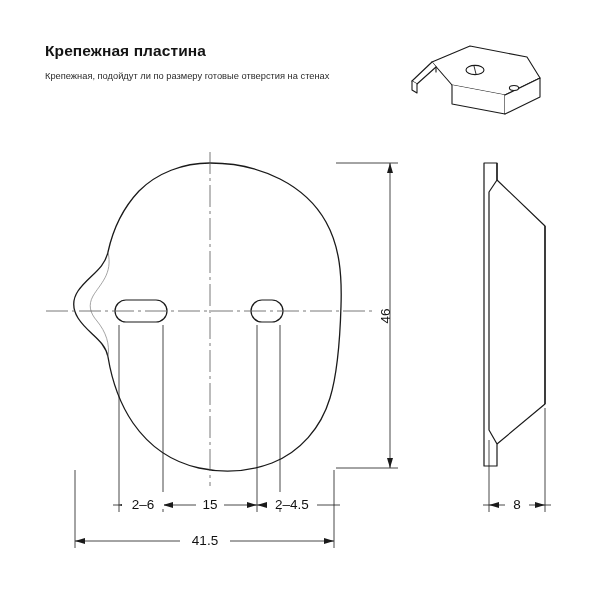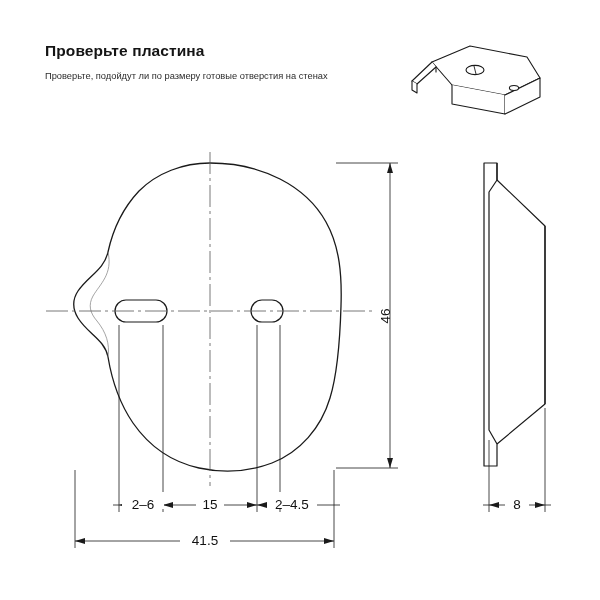--- a/index.html
+++ b/index.html
@@ -54,24 +54,24 @@
     font-family: "Liberation Sans", sans-serif;
     font-size: 13.5px;
     fill: #111111;
   }
 </style>
 </head>
 <body>
 
 <div id="root">
 
-  <div class="title">Проверьте пластина</div>
+  <div class="title">Крепежная пластина</div>
 
   <div class="subtitle">
-    <span class="line">Проверьте, подойдут ли по размеру готовые отверстия на стенах</span>
+    <span class="line">Крепежная, подойдут ли по размеру готовые отверстия на стенах</span>
   </div>
 
   <svg class="drawing" viewBox="0 0 600 600">
 
     <g fill="none" stroke="#1a1a1a" stroke-width="1.1" stroke-linejoin="round" stroke-linecap="round">
 
       <path d="M 432 62 L 470 46 L 527 57 L 540 78 L 505 95 L 452 85 Z" fill="#ffffff"></path>
 
       <path d="M 452 85 L 452 104 L 505 114 L 505 95" fill="#ffffff"></path>
       <path d="M 505 95 L 540 78 L 540 97 L 505 114" fill="#ffffff"></path>

